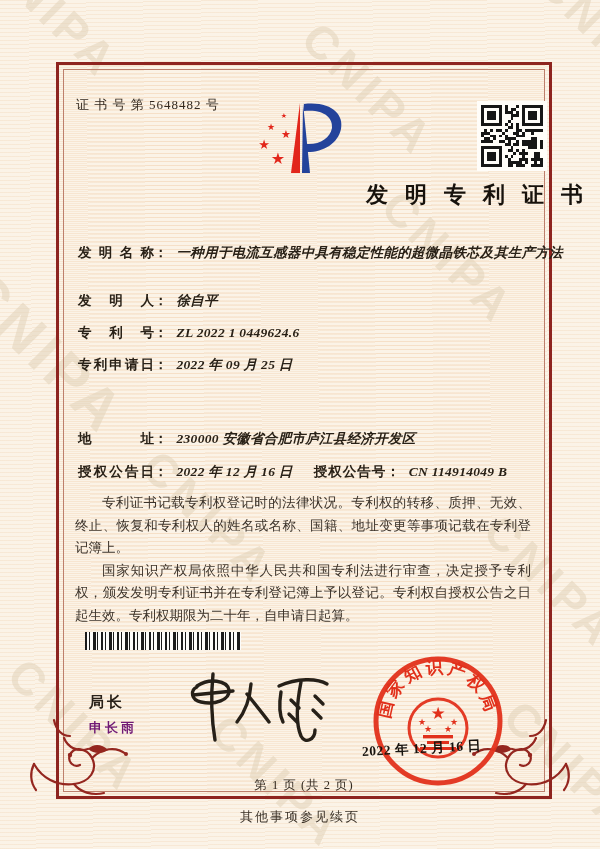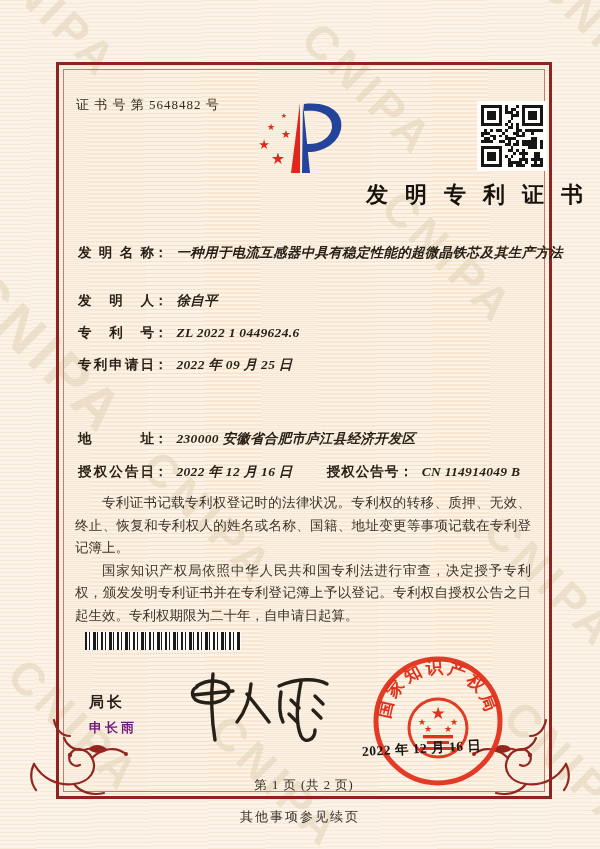--- a/index.html
+++ b/index.html
@@ -29,21 +29,21 @@
   .logo{left:234px;top:97px;}
   .qr-box{left:477px;top:101px;width:70px;height:70px;background:#fffdf9;display:flex;align-items:center;justify-content:center;}
   .title{left:0;right:0;top:180px;text-align:right;font-size:22px;font-weight:600;
          letter-spacing:17px;text-indent:17px;color:#17120c;}
   .row{position:absolute;left:78px;z-index:2;font-size:13.5px;white-space:nowrap;color:#292117;}
   .f-label{display:inline-block;width:76px;text-align:justify;text-align-last:justify;font-weight:600;}
   .f-label--auto{width:auto;text-align-last:auto;letter-spacing:1px;}
   .f-colon{display:inline-block;margin-right:9px;font-weight:600;}
   .f-value{letter-spacing:.3px;font-weight:600;font-style:italic;}
   .r1{top:244px}.r2{top:292px}.r3{top:324px}.r4{top:356px}.r5{top:393px}.r6{top:430px}.r7{top:463px}
-  .pair2{margin-left:34px;}
+  .pair2{margin-left:21px;}
   .paras{left:75px;top:492px;width:456px;font-size:13.5px;line-height:22.5px;text-align:justify;color:#3c332a;}
   .paras p{margin:0;text-indent:2em;}
   .barcode{left:85px;top:632px;width:156px;height:18px;background-color:#fdfcfa;
      background-image:repeating-linear-gradient(90deg,#1b1b1b 0 2px,#fdfcfa 2px 4px,#1b1b1b 4px 5px,#fdfcfa 5px 8px,#1b1b1b 8px 11px,#fdfcfa 11px 12px,#1b1b1b 12px 13px,#fdfcfa 13px 16px);}
   .director-title{left:89px;top:693px;font-size:15px;font-weight:bold;letter-spacing:3px;
      font-family:"Liberation Sans","DejaVu Sans",sans-serif;color:#2a221a;}
   .director-name{left:89px;top:719px;font-size:13px;font-weight:bold;letter-spacing:3px;
      font-family:"Liberation Sans","DejaVu Sans",sans-serif;color:#701a75;}
   .signature{left:175px;top:660px;}
   .seal{left:369px;top:651px;z-index:3;}

